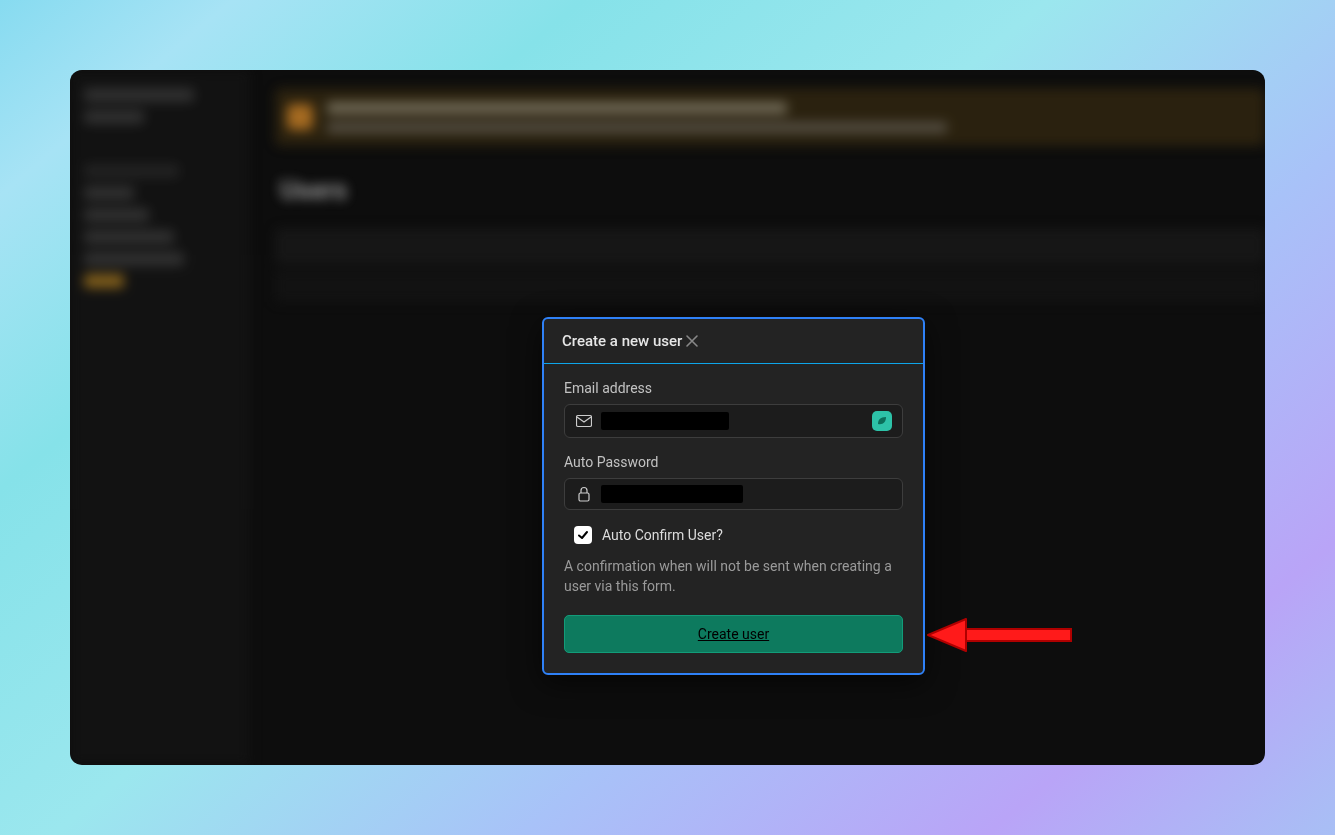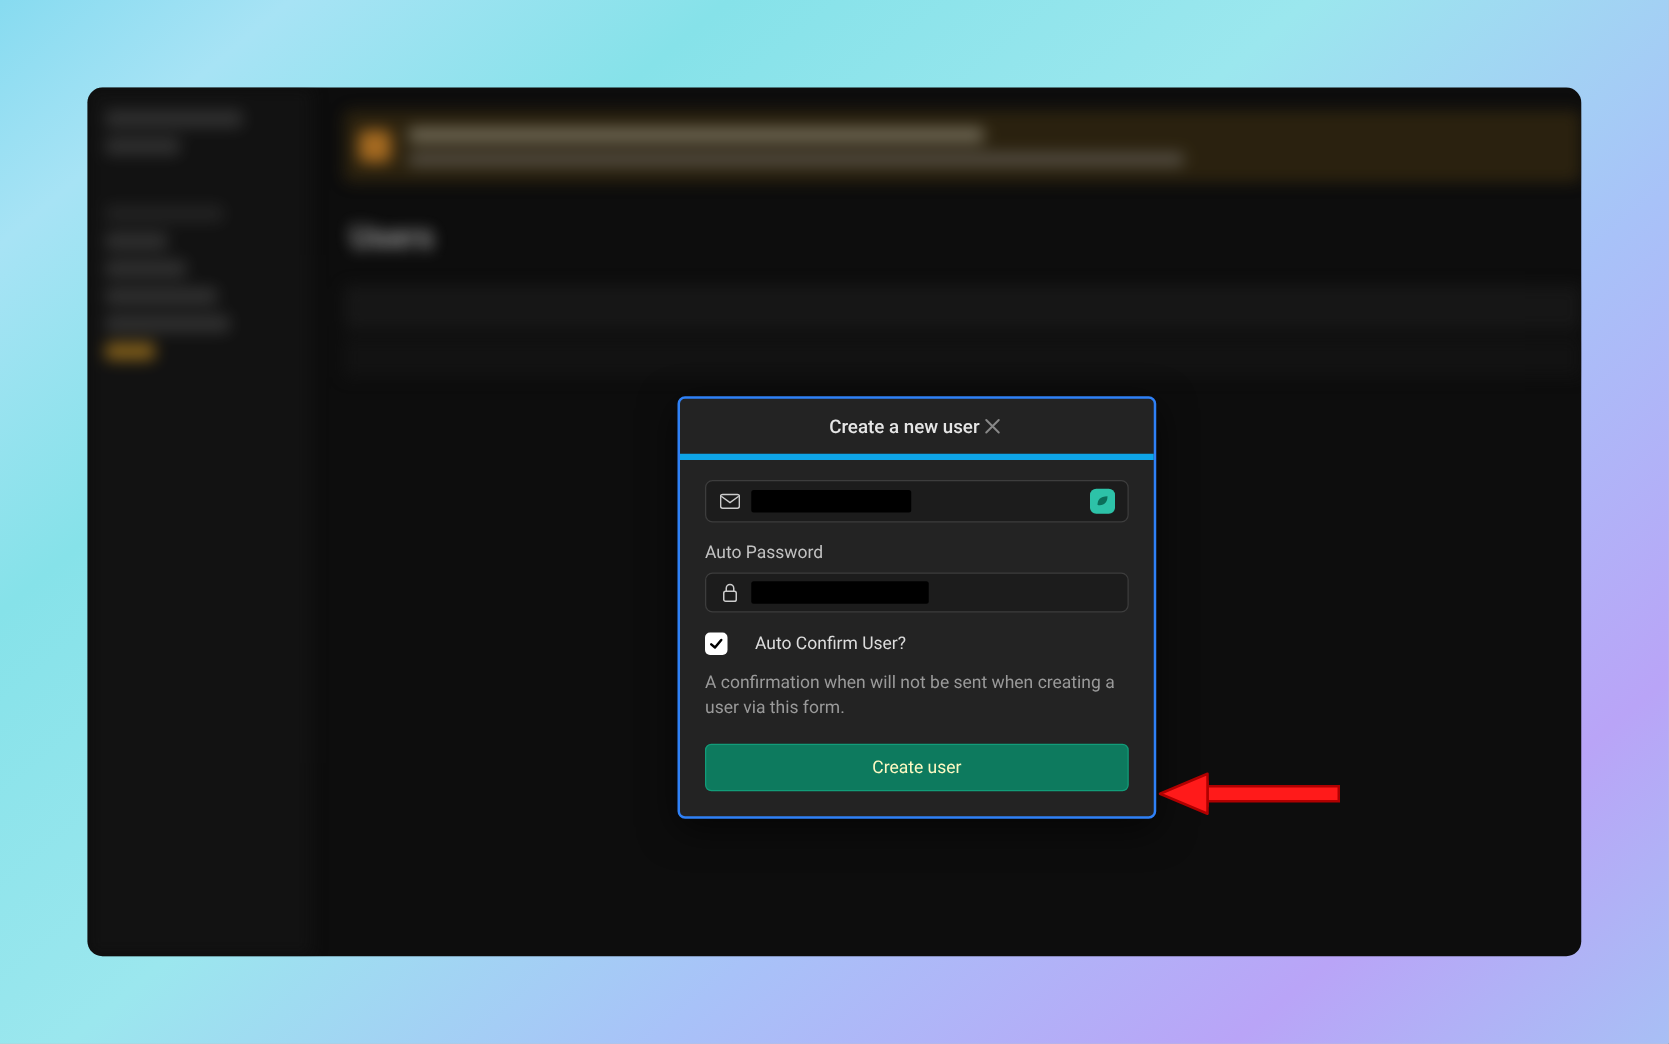--- a/index.html
+++ b/index.html
@@ -100,24 +100,24 @@
     left: 472px;
     top: 247px;
     width: 383px;
     background: #232323;
     border: 2px solid #2f81f7;
     border-radius: 6px;
     box-shadow: 0 8px 30px rgba(0,0,0,0.6);
   }
   .modal-header {
     display: flex;
-    justify-content: center;
+    justify-content: flex-start;
     align-items: center;
     padding: 12px 18px;
-    border-bottom: 5px solid #0ea5e9;
+    border-bottom: 1px solid #0ea5e9;
   }
   .modal-title {
     color: #e6e6e6;
     font-size: 15px;
     font-weight: 500;
   }
   .close-btn {
     width: 20px; height: 20px;
     display: flex; align-items: center; justify-content: center;
     color: #888;
@@ -160,22 +160,22 @@
   .badge {
     width: 20px; height: 20px;
     background: #2dc2a8;
     border-radius: 5px;
     display: flex; align-items: center; justify-content: center;
     flex-shrink: 0;
   }
   .checkbox-row {
     display: flex;
     align-items: center;
-    gap: 22px;
-    margin: 4px 0 12px 0;
+    gap: 10px;
+    margin: 4px 0 12px 10px;
   }
   .checkbox {
     width: 18px; height: 18px;
     background: #fff;
     border-radius: 4px;
     display: flex; align-items: center; justify-content: center;
     color: #000;
     font-size: 13px;
     font-weight: 700;
   }
@@ -186,26 +186,27 @@
   .hint {
     color: #9a9a9a;
     font-size: 14px;
     line-height: 1.45;
     margin-bottom: 18px;
   }
   .primary-btn {
     width: 100%;
     background: #0d7a5e;
     border: 1px solid #129c79;
-    color: #fef9c3;
+    color: #000000;
     font-size: 14px;
     padding: 10px 0;
     border-radius: 5px;
     cursor: pointer;
     text-align: center;
+    text-decoration: underline;
   }
 
   
   .arrow {
     position: absolute;
     left: 856px;
     top: 535px;
     pointer-events: none;
   }
 </style>
@@ -241,20 +242,21 @@
     <div class="modal-header">
       <div class="modal-title">Create a new user</div>
       <div class="close-btn">
         <svg width="14" height="14" viewBox="0 0 14 14">
             <path d="M2 2 L12 12 M12 2 L2 12" stroke="#888" stroke-width="1.6" stroke-linecap="round"></path>
           </svg>
       </div>
     </div>
     <div class="modal-body">
 
+      <div class="field-label">Email address</div>
       <div class="input-wrap">
         <span class="icon-slot">
           <svg width="16" height="14" viewBox="0 0 16 12">
               <rect x="0.5" y="0.5" width="15" height="11" rx="1.5" fill="none" stroke="#ccc" stroke-width="1.2"></rect>
               <path d="M1 2 L8 7 L15 2" fill="none" stroke="#ccc" stroke-width="1.2"></path>
             </svg>
         </span>
         <div class="redact"></div>
         <div style="flex:1"></div>
         <span class="badge">

